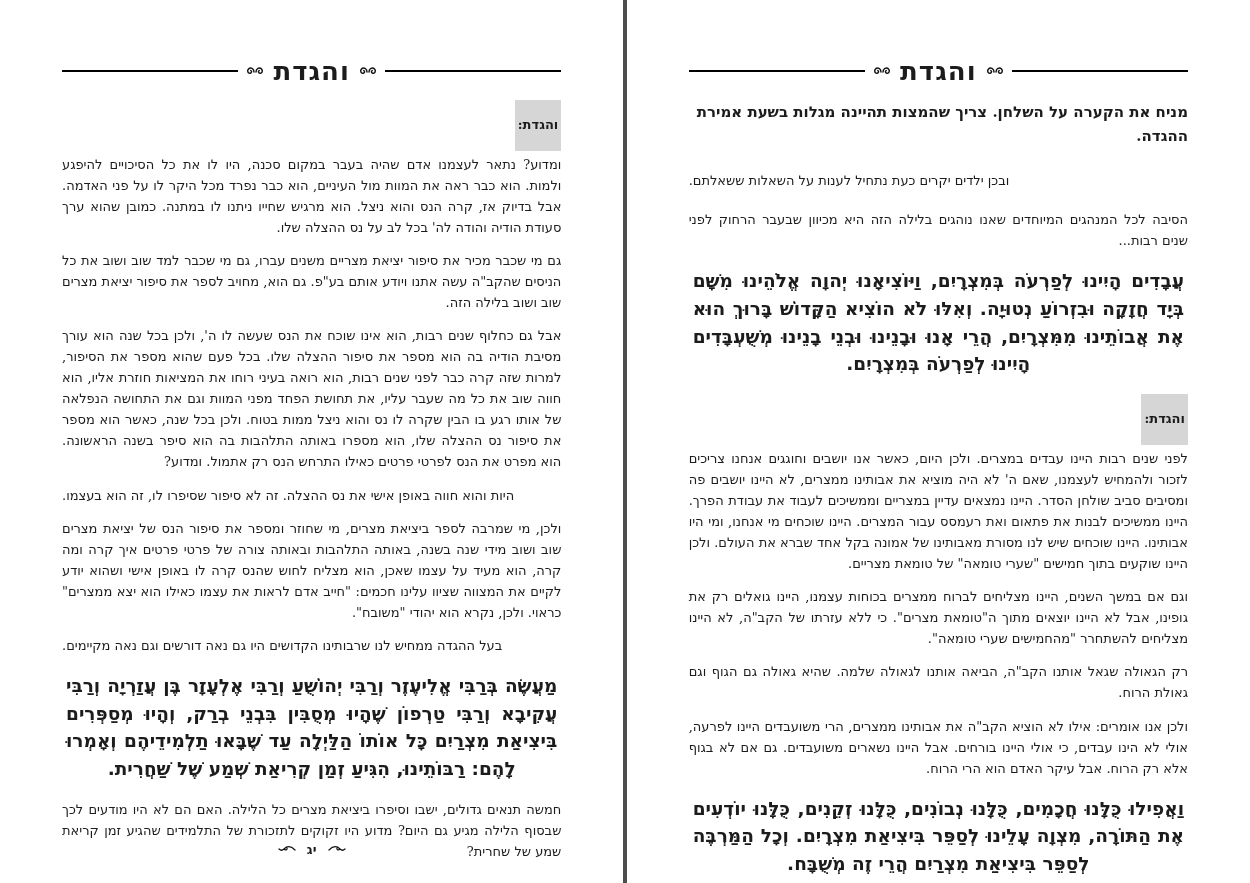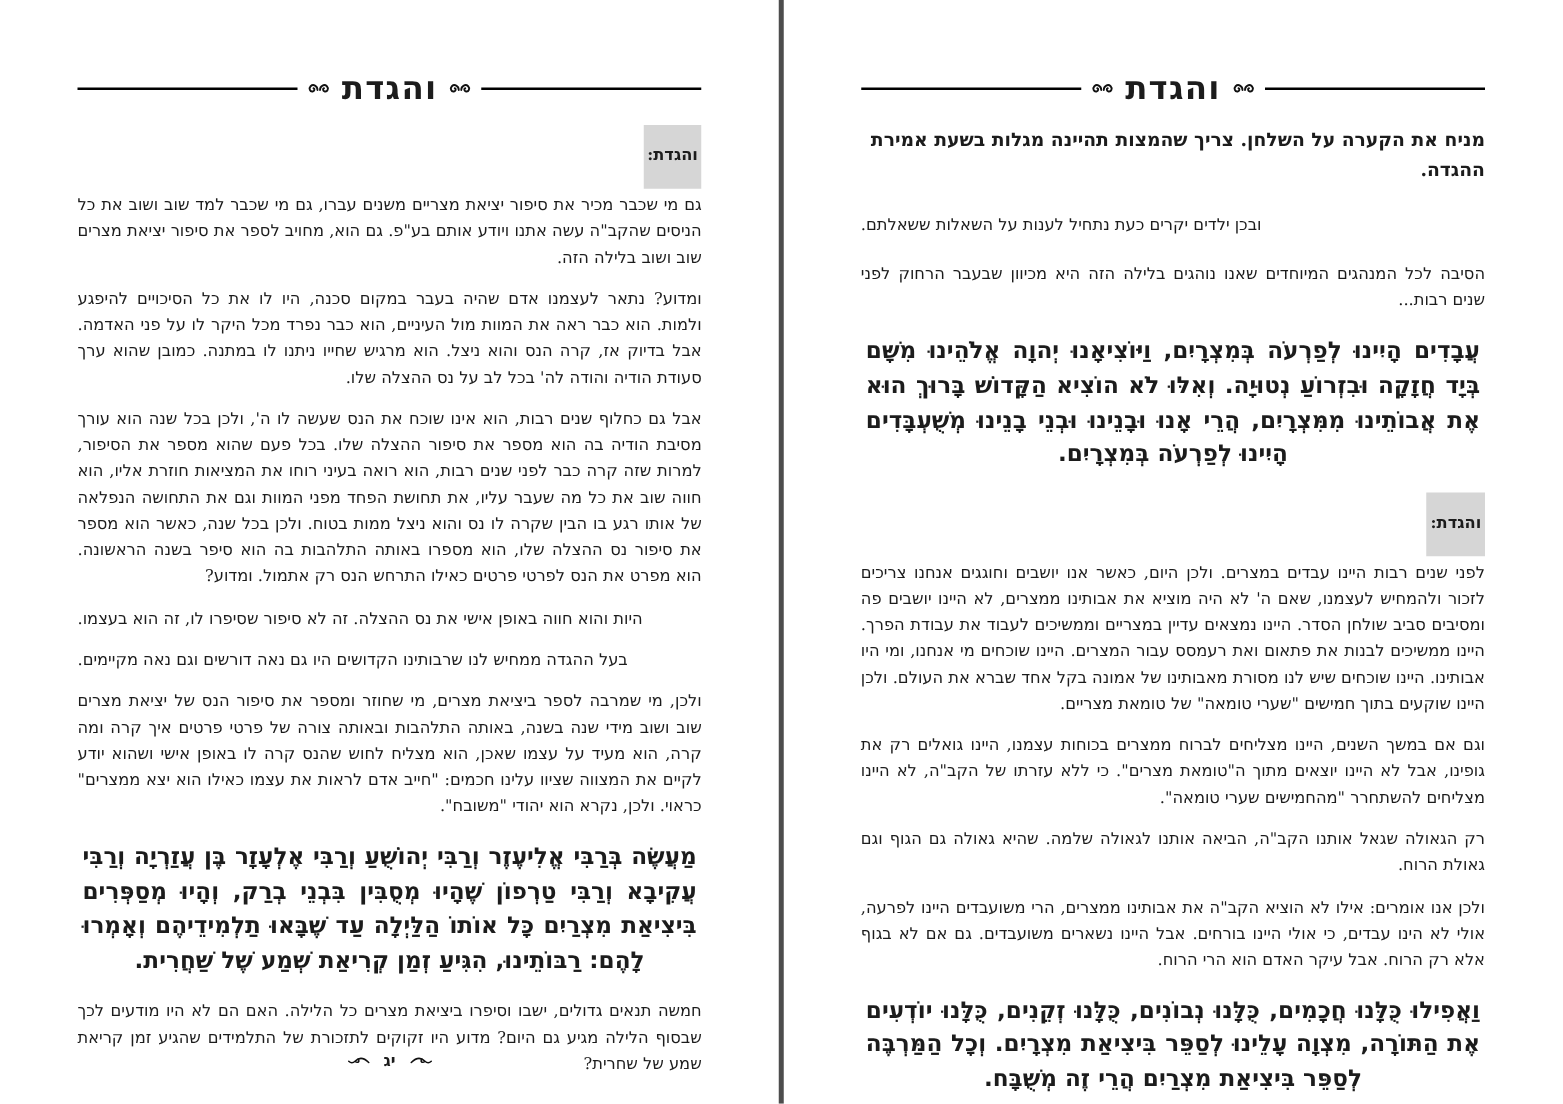--- a/index.html
+++ b/index.html
@@ -118,26 +118,26 @@
       <span class="ornament mirror">
         <svg width="30" height="13" viewBox="0 0 30 13">
             <path d="M14 7 C14 3.5 10.5 2 8.5 4 C6.8 5.8 8 8.6 10.2 8.2 C11.8 7.9 12 6 10.8 5.6" fill="none" stroke="#111" stroke-width="1.5" stroke-linecap="round"></path>
             <path d="M16 7 C16 3.5 19.5 2 21.5 4 C23.2 5.8 22 8.6 19.8 8.2 C18.2 7.9 18 6 19.2 5.6" fill="none" stroke="#111" stroke-width="1.5" stroke-linecap="round"></path>
           </svg>
       </span>
       <span class="rule"></span>
     </header>
 
     <div class="section-label">והגדת:</div>
+    <p class="para">ומדוע? נתאר לעצמנו אדם שהיה בעבר במקום סכנה, היו לו את כל הסיכויים להיפגע ולמות. הוא כבר ראה את המוות מול העיניים, הוא כבר נפרד מכל היקר לו על פני האדמה. אבל בדיוק אז, קרה הנס והוא ניצל. הוא מרגיש שחייו ניתנו לו במתנה. כמובן שהוא ערך סעודת הודיה והודה לה' בכל לב על נס ההצלה שלו.</p>
     <p class="para">גם מי שכבר מכיר את סיפור יציאת מצריים משנים עברו, גם מי שכבר למד שוב ושוב את כל הניסים שהקב"ה עשה אתנו ויודע אותם בע"פ. גם הוא, מחויב לספר את סיפור יציאת מצרים שוב ושוב בלילה הזה.</p>
-    <p class="para">ומדוע? נתאר לעצמנו אדם שהיה בעבר במקום סכנה, היו לו את כל הסיכויים להיפגע ולמות. הוא כבר ראה את המוות מול העיניים, הוא כבר נפרד מכל היקר לו על פני האדמה. אבל בדיוק אז, קרה הנס והוא ניצל. הוא מרגיש שחייו ניתנו לו במתנה. כמובן שהוא ערך סעודת הודיה והודה לה' בכל לב על נס ההצלה שלו.</p>
     <p class="para">אבל גם כחלוף שנים רבות, הוא אינו שוכח את הנס שעשה לו ה', ולכן בכל שנה הוא עורך מסיבת הודיה בה הוא מספר את סיפור ההצלה שלו. בכל פעם שהוא מספר את הסיפור, למרות שזה קרה כבר לפני שנים רבות, הוא רואה בעיני רוחו את המציאות חוזרת אליו, הוא חווה שוב את כל מה שעבר עליו, את תחושת הפחד מפני המוות וגם את התחושה הנפלאה של אותו רגע בו הבין שקרה לו נס והוא ניצל ממות בטוח. ולכן בכל שנה, כאשר הוא מספר את סיפור נס ההצלה שלו, הוא מספרו באותה התלהבות בה הוא סיפר בשנה הראשונה. הוא מפרט את הנס לפרטי פרטים כאילו התרחש הנס רק אתמול. ומדוע?</p>
     <p class="para single">היות והוא חווה באופן אישי את נס ההצלה. זה לא סיפור שסיפרו לו, זה הוא בעצמו.</p>
+    <p class="para">ולכן, מי שמרבה לספר ביציאת מצרים, מי שחוזר ומספר את סיפור הנס של יציאת מצרים שוב ושוב מידי שנה בשנה, באותה התלהבות ובאותה צורה של פרטי פרטים איך קרה ומה קרה, הוא מעיד על עצמו שאכן, הוא מצליח לחוש שהנס קרה לו באופן אישי ושהוא יודע לקיים את המצווה שציוו עלינו חכמים: "חייב אדם לראות את עצמו כאילו הוא יצא ממצרים" כראוי. ולכן, נקרא הוא יהודי "משובח".</p>
     <p class="para single">בעל ההגדה ממחיש לנו שרבותינו הקדושים היו גם נאה דורשים וגם נאה מקיימים.</p>
-    <p class="para">ולכן, מי שמרבה לספר ביציאת מצרים, מי שחוזר ומספר את סיפור הנס של יציאת מצרים שוב ושוב מידי שנה בשנה, באותה התלהבות ובאותה צורה של פרטי פרטים איך קרה ומה קרה, הוא מעיד על עצמו שאכן, הוא מצליח לחוש שהנס קרה לו באופן אישי ושהוא יודע לקיים את המצווה שציוו עלינו חכמים: "חייב אדם לראות את עצמו כאילו הוא יצא ממצרים" כראוי. ולכן, נקרא הוא יהודי "משובח".</p>
 
     <div class="liturgy">מַעֲשֶׂה בְּרַבִּי אֱלִיעֶזֶר וְרַבִּי יְהוֹשֻׁעַ וְרַבִּי אֶלְעָזָר בֶּן עֲזַרְיָה וְרַבִּי עֲקִיבָא וְרַבִּי טַרְפוֹן שֶׁהָיוּ מְסֻבִּין בִּבְנֵי בְרַק, וְהָיוּ מְסַפְּרִים בִּיצִיאַת מִצְרַיִם כָּל אוֹתוֹ הַלַּיְלָה עַד שֶׁבָּאוּ תַלְמִידֵיהֶם וְאָמְרוּ לָהֶם: רַבּוֹתֵינוּ, הִגִּיעַ זְמַן קְרִיאַת שְׁמַע שֶׁל שַׁחֲרִית.</div>
 
     <p class="para">חמשה תנאים גדולים, ישבו וסיפרו ביציאת מצרים כל הלילה. האם הם לא היו מודעים לכך שבסוף הלילה מגיע גם היום? מדוע היו זקוקים לתזכורת של התלמידים שהגיע זמן קריאת שמע של שחרית?</p>
 
     <footer class="page-footer">
       <span class="ornament">
         <svg width="18" height="9" viewBox="0 0 18 9">
             <path d="M1 5 C5 1 9 1 12 4 C13.5 5.5 15.5 5.5 17 4 M12 4 C10.5 5.5 8.5 5 9 3.2" fill="none" stroke="#111" stroke-width="1.2" stroke-linecap="round"></path>
           </svg>

